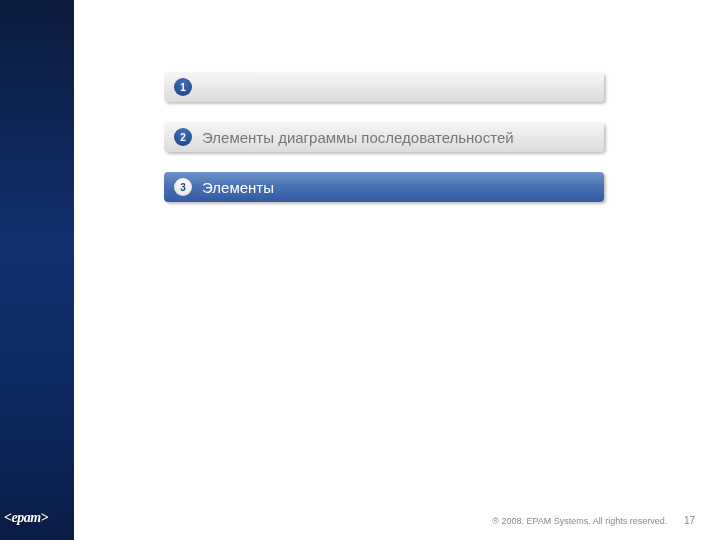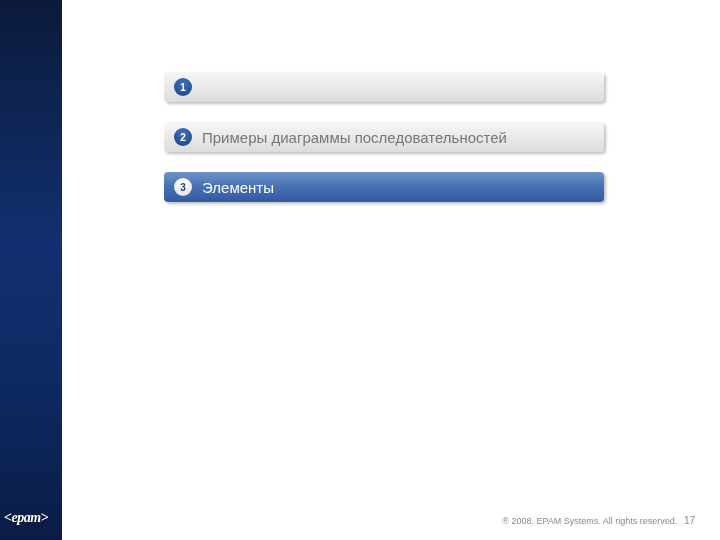--- a/index.html
+++ b/index.html
@@ -14,21 +14,21 @@
   .slide {
     position: relative;
     width: 720px;
     height: 540px;
     box-sizing: border-box;
   }
   .sidebar {
     position: absolute;
     left: 0;
     top: 0;
-    width: 62px;
+    width: 74px;
     height: 540px;
     background: linear-gradient(to bottom, #0b1a3a 0%, #0e2554 22%, #123070 45%, #0e2a63 70%, #0a1c46 100%);
   }
   .content {
     position: absolute;
     left: 54px;
     top: 0;
     right: 0;
     bottom: 0;
   }
@@ -84,21 +84,21 @@
   }
   .footer {
     position: absolute;
     right: 25px;
     bottom: 14px;
     font-size: 9px;
     color: #888;
   }
   .footer .pagenum {
     color: #888;
-    margin-left: 4px;
+    margin-left: 14px;
     font-size: 10px;
   }
   .logo {
     position: absolute;
     left: 4px;
     bottom: 14px;
     color: #fff;
     font-style: italic;
     font-weight: bold;
     font-size: 14px;
@@ -117,21 +117,21 @@
 
   <div class="content">
     <div class="agenda">
 
       <div class="item inactive">
         <div class="badge">1</div>
       </div>
 
       <div class="item inactive">
         <div class="badge">2</div>
-        <span>Примеры диаграммы последовательностей</span>
+        <span>Элементы диаграммы последовательностей</span>
       </div>
 
       <div class="item active">
         <div class="badge">3</div>
         <span>Элементы</span>
       </div>
 
     </div>
 
     <div class="footer">

